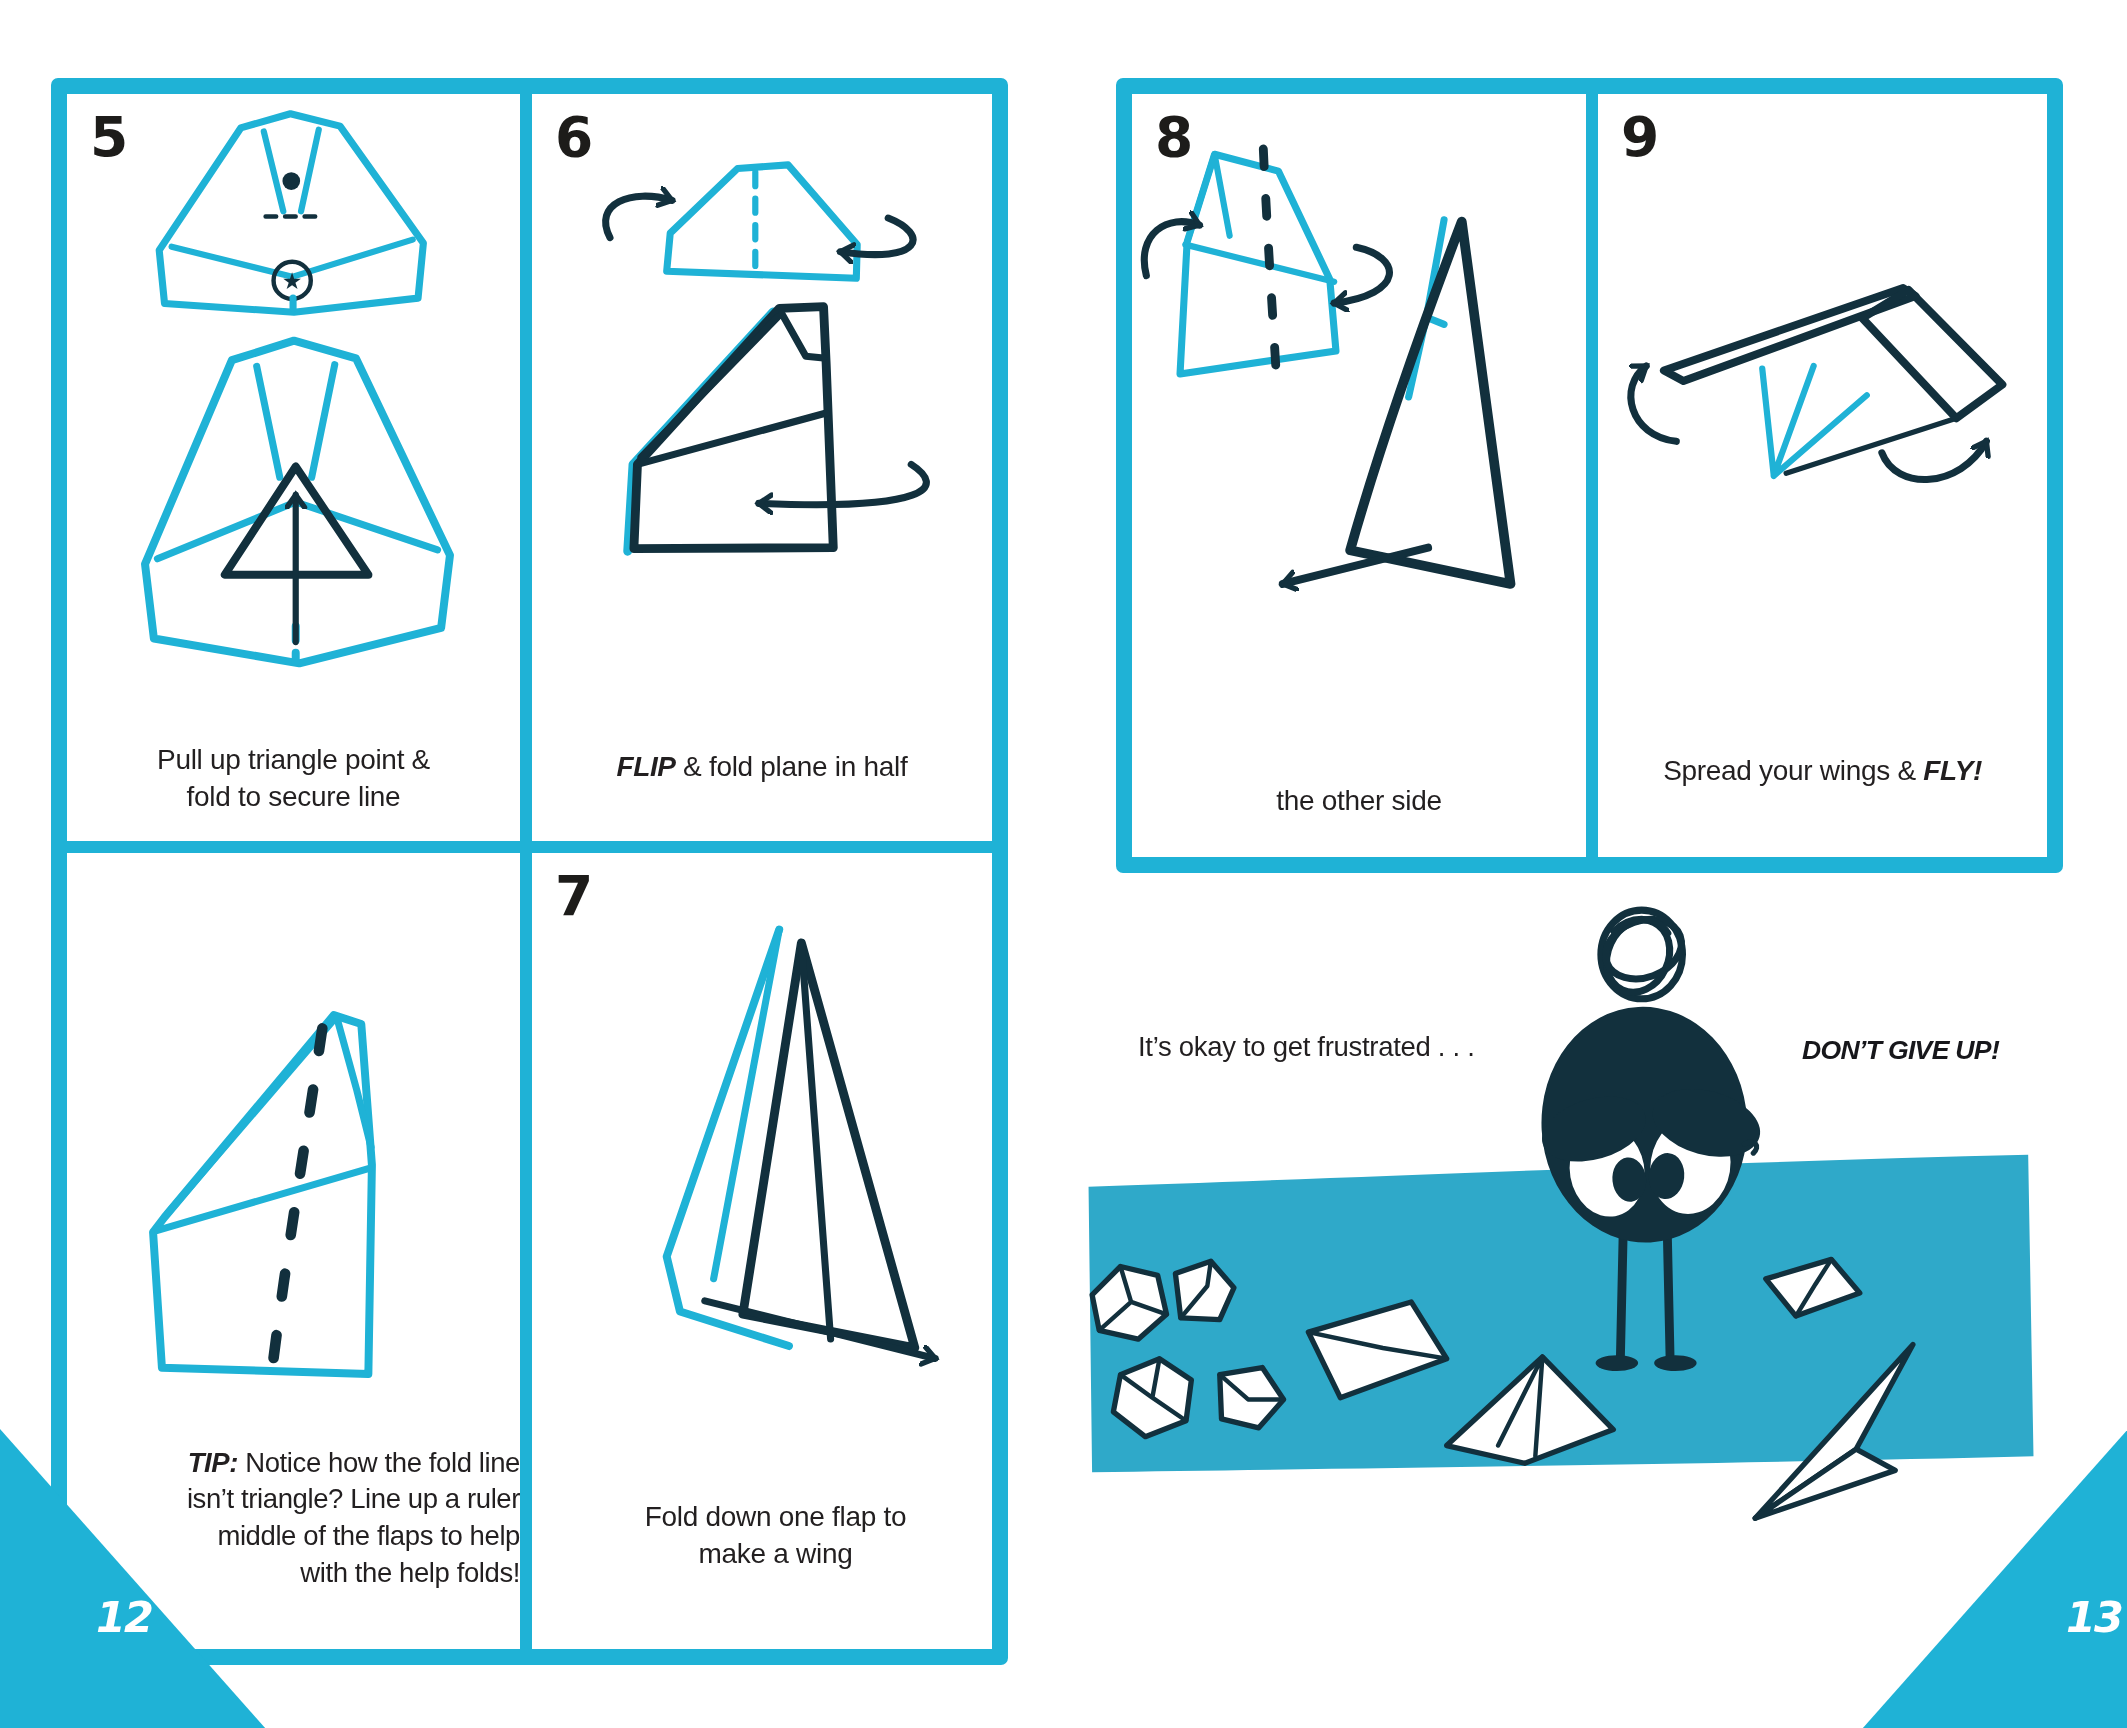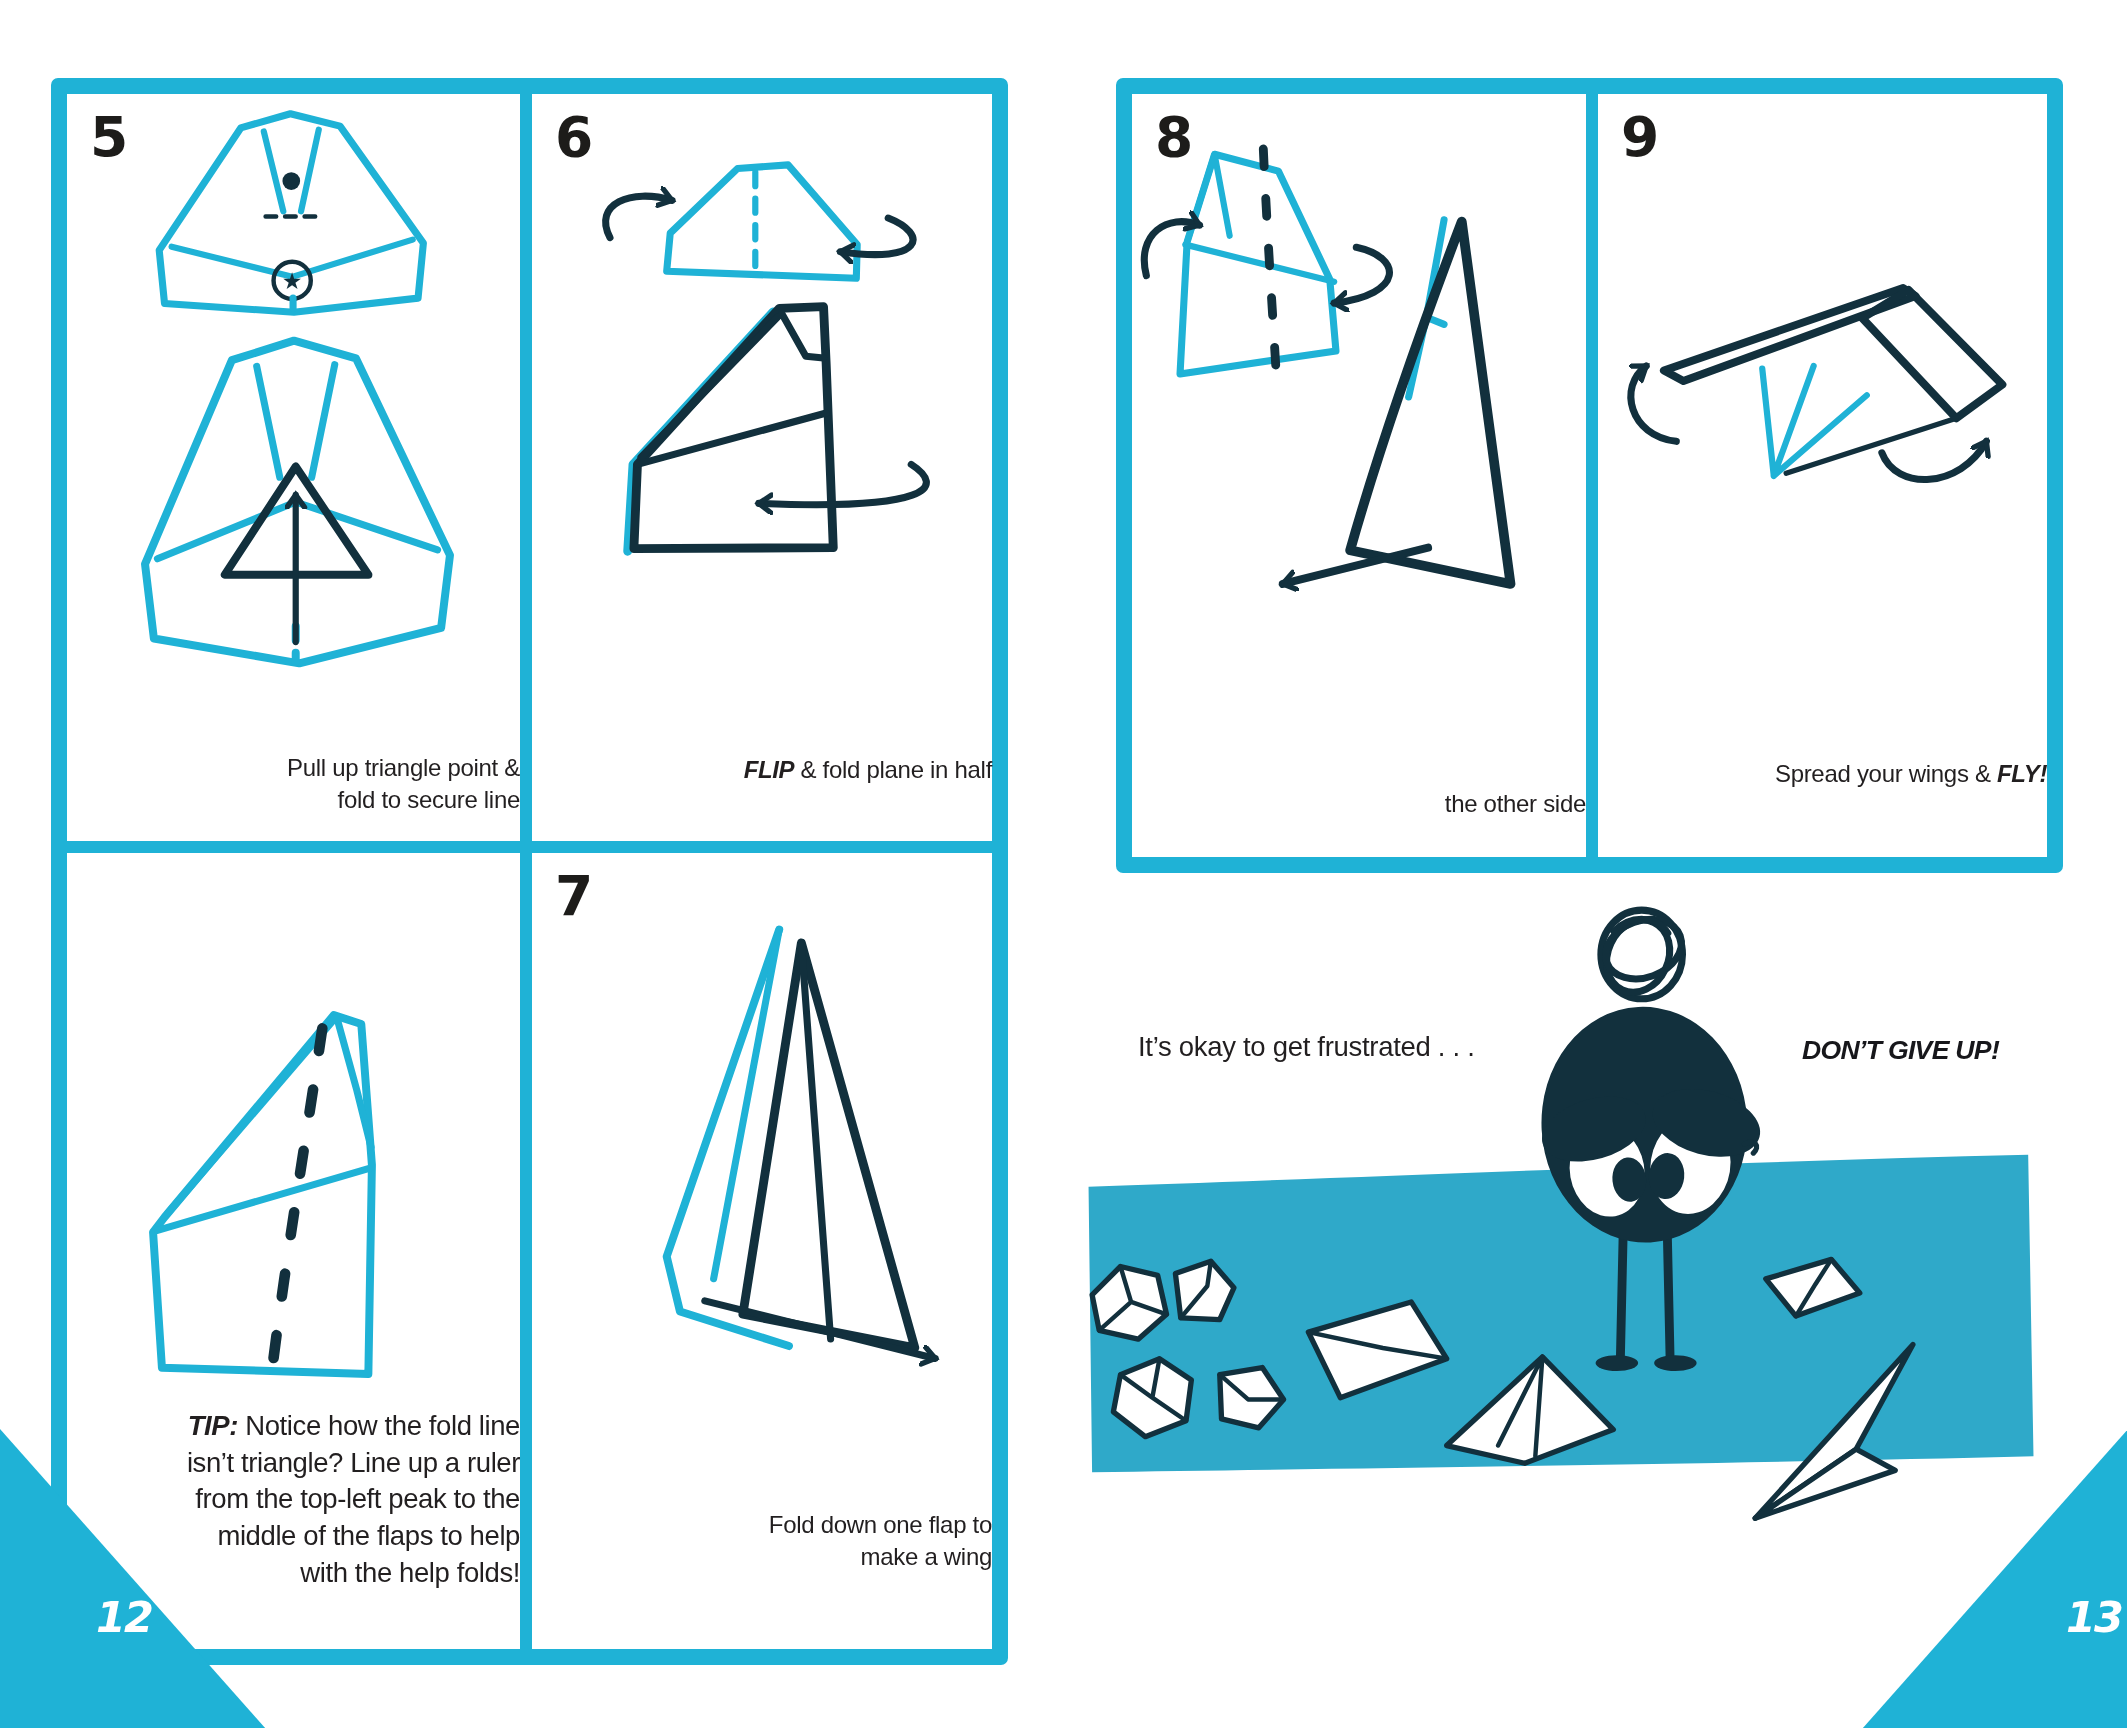--- a/index.html
+++ b/index.html
@@ -19,21 +19,21 @@
   .panel{position:absolute;}
   .p5{left:0;top:0;width:453px;height:747px;}
   .p6{left:465px;top:0;right:0;height:747px;}
   .ptip{left:0;top:759px;width:453px;bottom:0;}
   .p7{left:465px;top:759px;right:0;bottom:0;}
   .p8{left:0;top:0;width:454px;height:100%;}
   .p9{left:466px;top:0;right:0;height:100%;}
   .num{position:absolute;left:23px;top:10.6px;font-size:55px;font-weight:900;color:#1d1c1a;
        font-family:"DejaVu Sans",sans-serif;letter-spacing:-2.7px;}
   .panel > svg{position:absolute;left:0;top:0;}
-  .caption{position:absolute;left:0;right:0;text-align:right;font-size:24px;line-height:1.34;
+  .caption{position:absolute;left:0;right:0;text-align:center;font-size:28px;line-height:1.34;
            color:var(--text);letter-spacing:-0.3px;}
   .caption .em{font-weight:bold;font-style:italic;letter-spacing:-0.4px;}
   .p5 .caption{bottom:25px;}
   .p6 .caption{bottom:55px;}
   .p7 .caption{bottom:76px;margin-left:27px;}
   .tipcap{position:absolute;left:0;right:0;bottom:57px;text-align:right;font-size:27.5px;
           line-height:1.34;color:var(--text);letter-spacing:-0.4px;}
   .tipcap .em{font-weight:bold;font-style:italic;}
   .p8 .caption{bottom:37px;}
   .p9 .caption{bottom:67px;}
@@ -125,21 +125,20 @@
       <svg width="453" height="567" viewBox="0 0 511 640">
         <g>
           <path class="c" stroke-width="9" d="M301,183 L332,193 L344,352 L340,588 L107,581 L97,428 L110,411 Z"></path>
           <path class="c" stroke-width="8" d="M303,186 L114,406 M102,426 L341,356 M305,188 L327,268 L343,332"></path>
           <path class="k" stroke-width="12" stroke-dasharray="26 44" d="M288,198 C270,320 248,450 232,578"></path>
         </g>
       </svg>
       <div class="tipcap">
         <div><span class="em">TIP:</span><span> Notice how the fold line</span></div>
         <div>isn’t triangle? Line up a ruler</div>
-        <div>from the top-left peak to the</div>
         <div>middle of the flaps to help</div>
         <div>with the help folds!</div>
       </div>
     </div>
 
     <div class="panel p7">
       <div class="num">7</div>
       <svg width="459" height="621" viewBox="0 0 518 700">
         <defs>
           <marker id="m7a" markerWidth="30" markerHeight="30" refX="16" refY="12" orient="auto" markerUnits="userSpaceOnUse">

